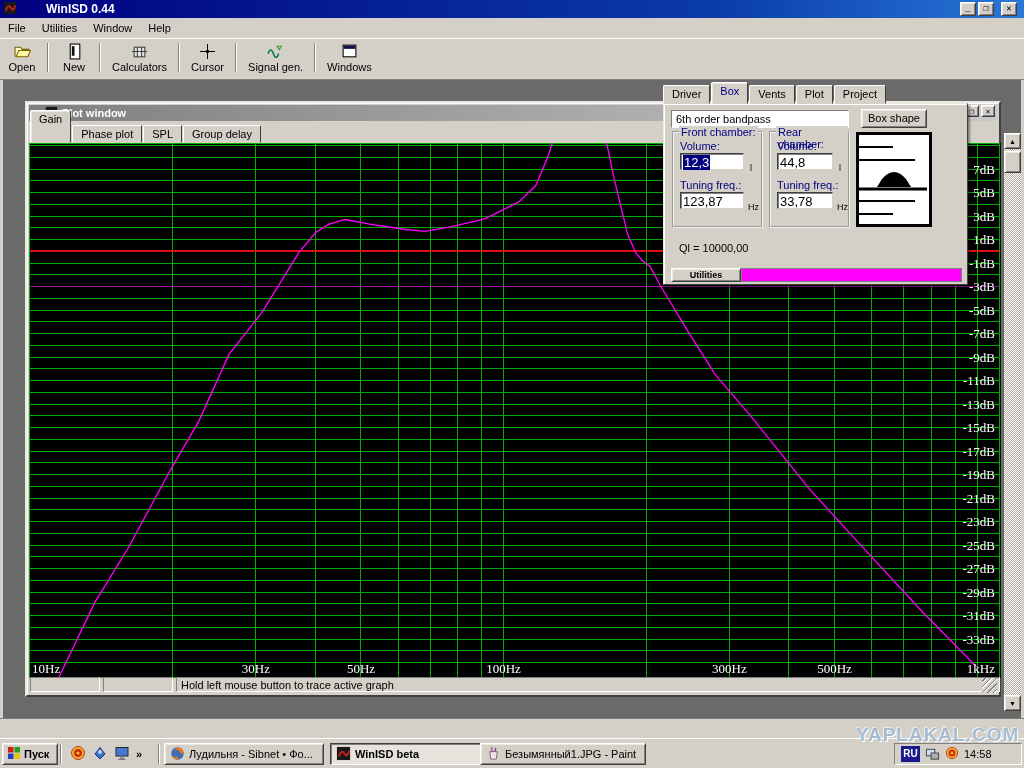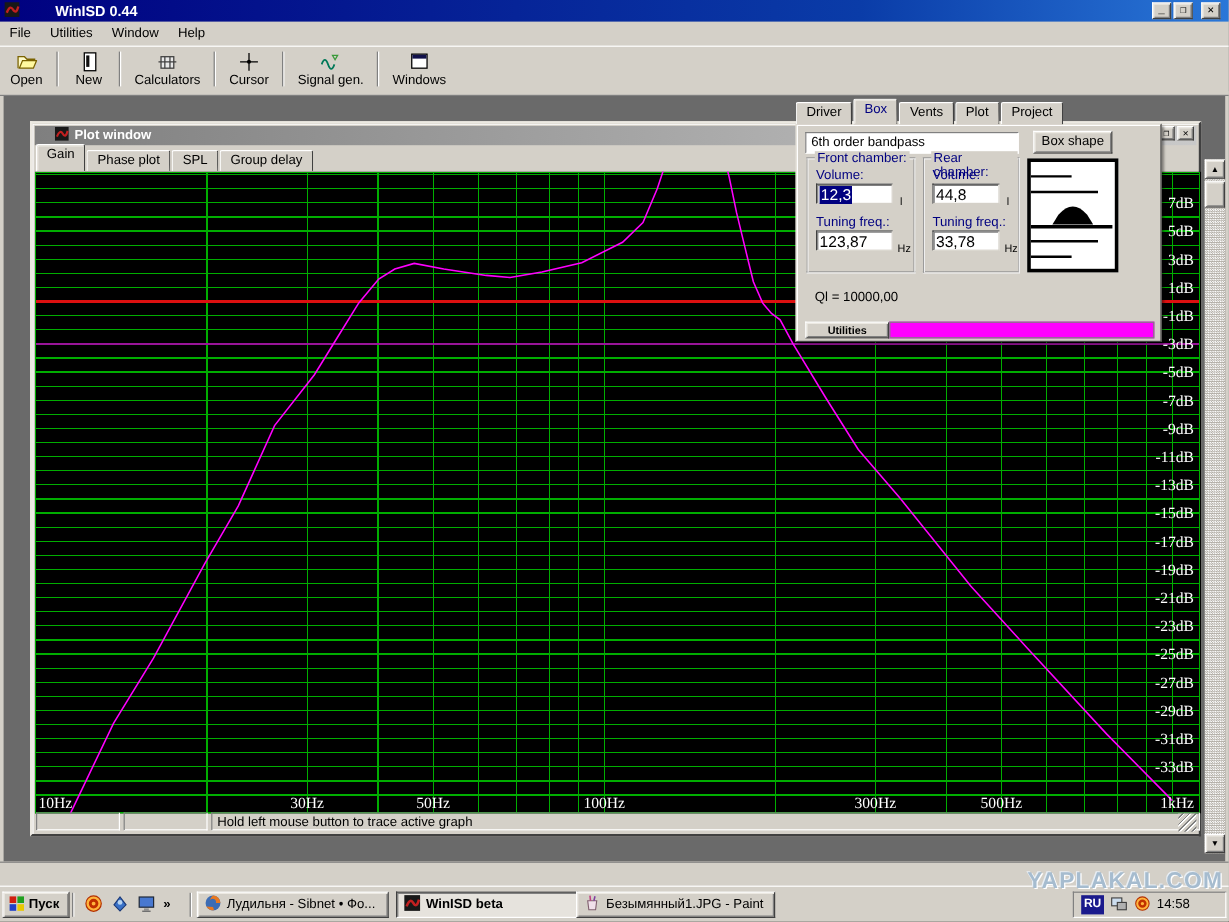--- a/index.html
+++ b/index.html
@@ -35,21 +35,21 @@
   #plotwin { position:absolute; left:22px; top:21px; width:976px; height:596px; background:#d4d0c8;
     border:2px solid; border-color:#ece9e2 #404040 #404040 #ece9e2; box-shadow: inset 1px 1px 0 #fff; }
   #plot-titlebar { position:absolute; left:2px; top:2px; width:968px; height:16px;
     background:linear-gradient(90deg,#7f7f7f,#c9c9c9); display:flex; align-items:center; padding-left:16px; }
   #plot-titlebar .ttl { color:#fff; font-weight:bold; font-size:11px; margin-left:4px; }
   .mdibtn { position:absolute; top:2px; width:14px; height:12px; background:#d4d0c8; text-align:center;
     font-size:8px; font-weight:bold; line-height:11px; font-family:"Liberation Mono",monospace; }
   #plot-tabs { position:absolute; left:2px; top:19px; width:968px; height:21px; display:flex; align-items:flex-end; padding-left:1px; }
   .tab { height:18px; padding:2px 8px 0 8px; background:#d4d0c8; margin-right:1px;
     border:1px solid; border-color:#fff #404040 #d4d0c8 #fff; border-radius:2px 2px 0 0; }
-  .tab.active { height:23px; font-weight:normal; z-index:2; box-shadow:inset 1px 1px 0 #ece9e2; }
+  .tab.active { height:33px; font-weight:normal; z-index:2; box-shadow:inset 1px 1px 0 #ece9e2; }
   #plotsvg { position:absolute; left:2px; top:40px; }
   #plot-status { position:absolute; left:2px; bottom:2px; width:972px; height:17px; display:flex; align-items:center; gap:3px; padding:1px 1px; }
   .sb-panel { height:15px; }
   .sb-p1 { width:70px; } .sb-p2 { width:70px; }
   .sb-msg { flex:1; padding:1px 4px; line-height:12px; }
   #grip { position:absolute; right:2px; bottom:2px; width:15px; height:15px;
     background:repeating-linear-gradient(135deg,#d4d0c8 0 2px,#808080 2px 3px,#ffffff 3px 4px); }
 
   
   #dialog { position:absolute; left:660px; top:2px; width:305px; height:203px; z-index:5; }

